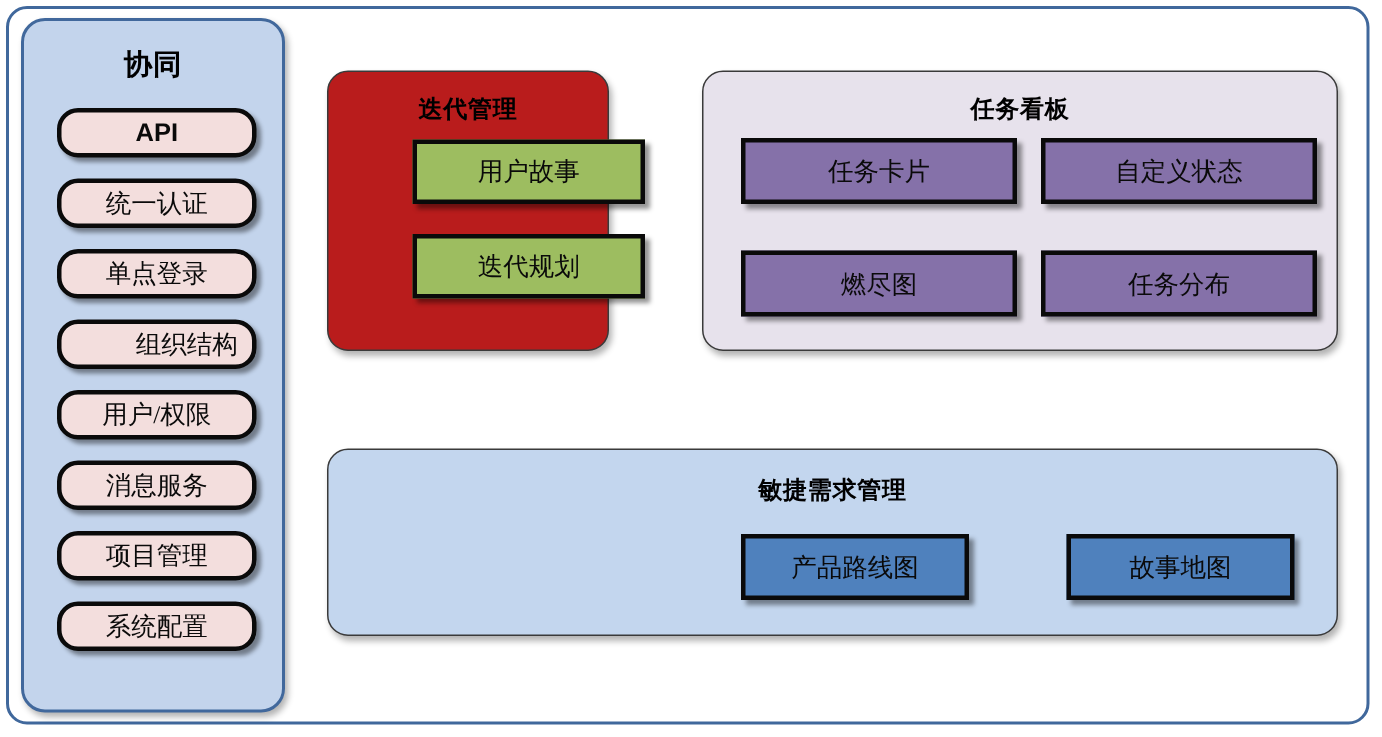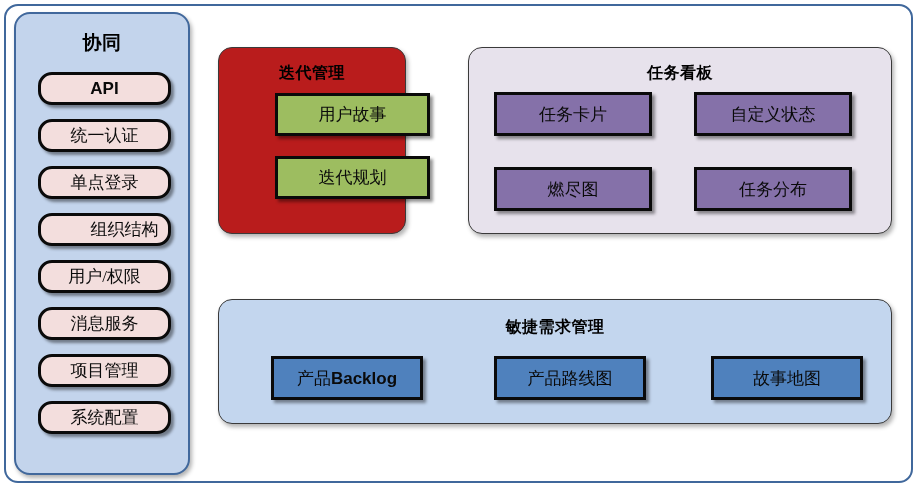--- a/index.html
+++ b/index.html
@@ -142,21 +142,21 @@
     font-size: 17px;
     left: 20px;
     width: 155px;
     height: 43px;
     margin-left: 36px;
   }
 
   .box-purple {
     background: #8571a9;
     font-size: 17px;
-    width: 158px;
+    width: 184px;
     height: 44px;
   }
 
   .box-blue {
     background: #4f81bd;
     font-size: 17px;
     width: 152px;
     height: 44px;
   }
   .box-blue.mixed-label {
@@ -238,24 +238,20 @@
     </div>
 
     <div class="box box-purple" style="left:225px; top:119px;">
       <span>任务分布</span>
     </div>
   </div>
 
   <div class="panel panel-agile">
     <div class="panel-title">敏捷需求管理</div>
 
-    <div class="box box-blue mixed-label" style="left:52px; top:56px;">
-      <span>产品</span>
-        <span class="latin">Backlog</span>
-    </div>
 
     <div class="box box-blue" style="left:275px; top:56px;">
       <span>产品路线图</span>
     </div>
 
     <div class="box box-blue" style="left:492px; top:56px;">
       <span>故事地图</span>
     </div>
   </div>
 

